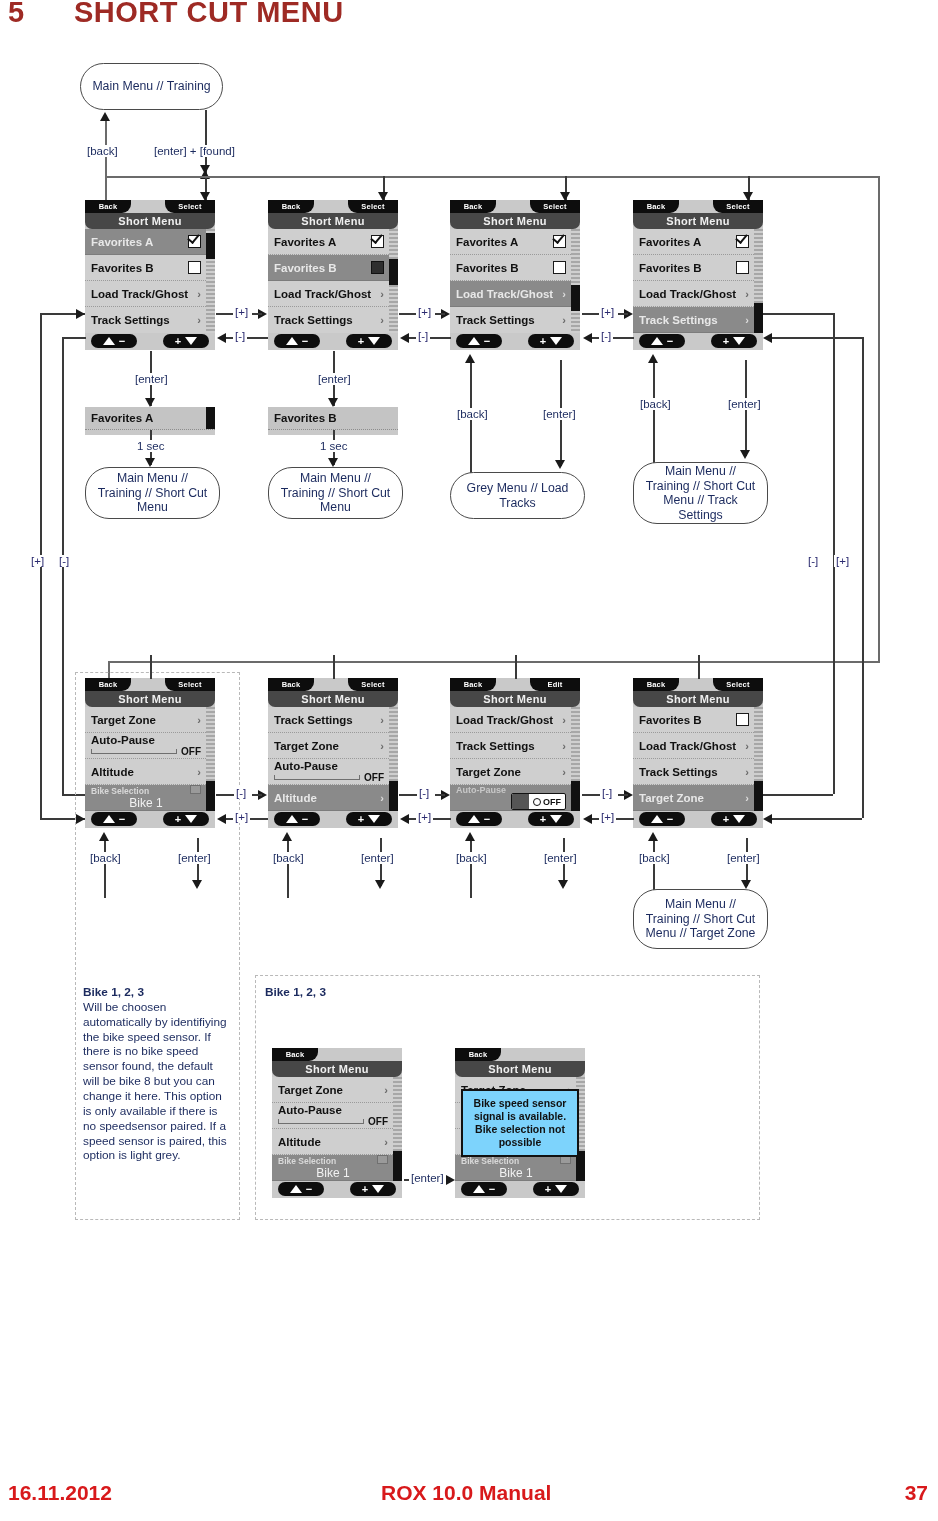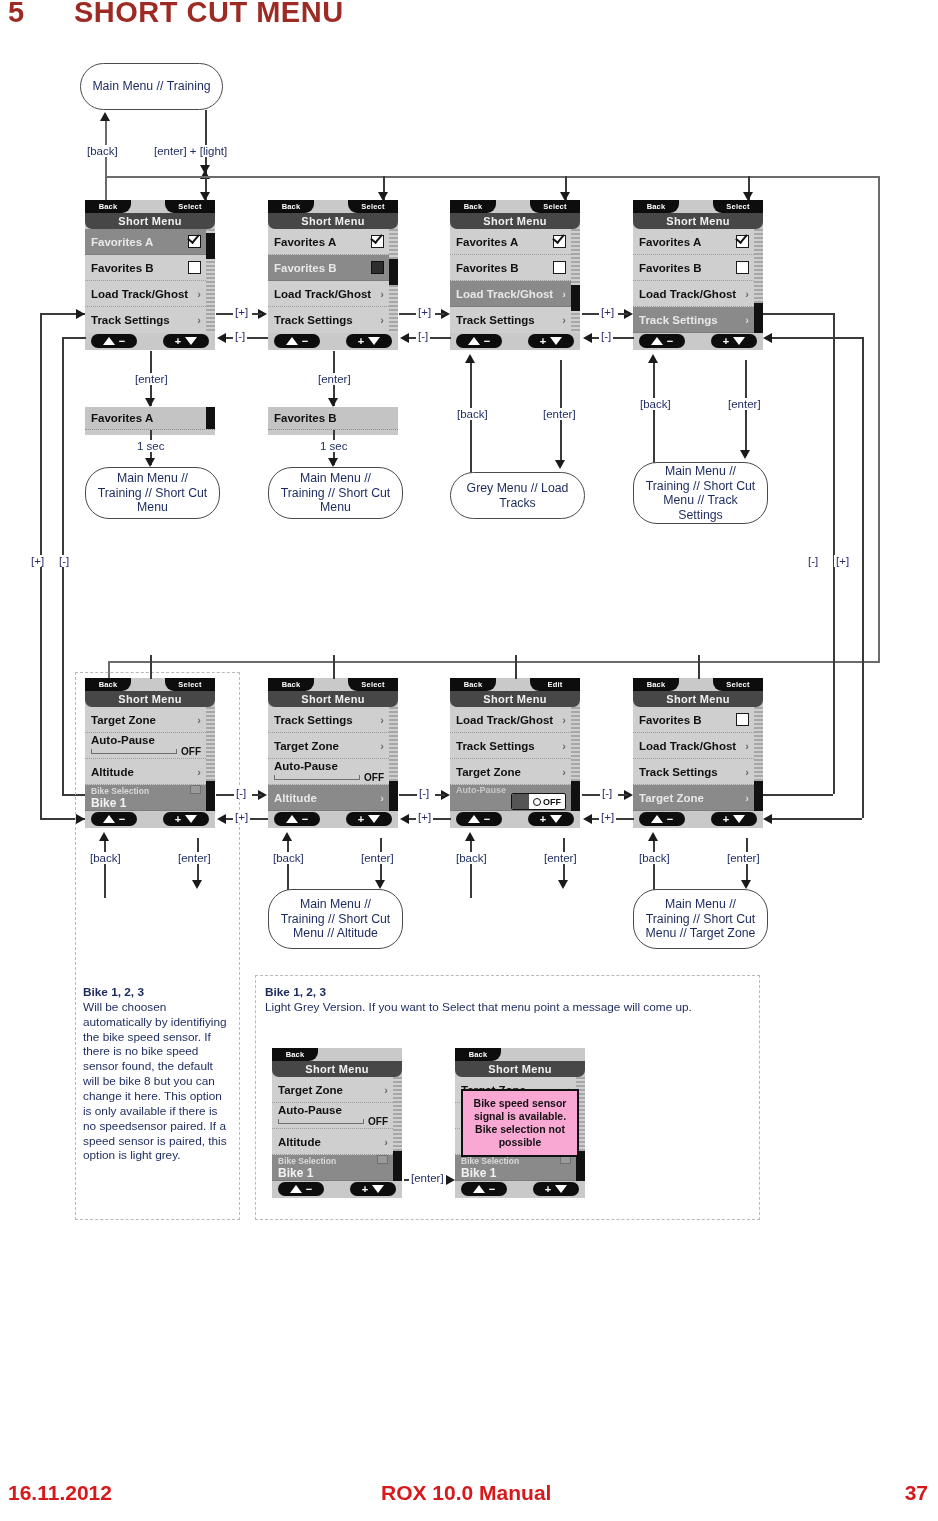--- a/index.html
+++ b/index.html
@@ -76,22 +76,22 @@
   
   .dev .row.val{flex-direction:column;align-items:stretch;justify-content:center;
     padding:0 5px 0 6px;height:26px;}
   .dev .row.val .vtop{font-size:11.5px;font-weight:bold;line-height:12px;}
   .dev .row.val .vbot{display:flex;align-items:center;justify-content:flex-end;
     font-size:10px;font-weight:bold;line-height:11px;}
   .dev .row.val .vbar{flex:1;height:4px;border:1px solid #6f6f6f;border-top:none;
     margin-right:4px;background:#cfcfcf;}
   .dev .row.sub{flex-direction:column;align-items:stretch;justify-content:center;}
   .dev .row.sub .stop{font-size:8.5px;font-weight:bold;line-height:11px;color:#d9d9d9;}
-  .dev .row.sub .sbot{display:flex;align-items:center;justify-content:flex-start;
-    font-size:12px;font-weight:bold;line-height:13px;color:#f2f2f2;}
+  .dev .row.sub .sbot{display:flex;align-items:center;justify-content:center;
+    font-size:12px;font-weight:normal;line-height:13px;color:#f2f2f2;}
   .dev .row.sub .sbar{flex:1;height:7px;border:1px solid #707070;margin-right:5px;
     background:#9a9a9a;}
   
   .dev .tgl{display:flex;align-items:center;justify-content:flex-end;}
   .dev .tglbox{display:flex;align-items:center;height:15px;border:1.4px solid #111;
     background:#fff;border-radius:2px;overflow:hidden;}
   .dev .tglbox .knob{width:17px;height:100%;background:#555;}
   .dev .tglbox .state{font-size:9px;font-weight:bold;color:#111;padding:0 4px;
     display:flex;align-items:center;gap:2px;}
   .dev .tglbox .state .o{width:6px;height:6px;border:1.3px solid #111;border-radius:50%;}
@@ -114,21 +114,21 @@
   
   .selrow{position:absolute;width:130px;height:28px;background:#c9c9c9;
     box-sizing:border-box;}
   .selrow .inner{height:22px;background:#c4c4c4;border-bottom:1px dotted #8d8d8d;
     display:flex;align-items:center;padding:0 6px;font-size:11.5px;font-weight:bold;
     color:#111;}
   .selrow .inner .txt{flex:1;}
   .selrow .tail{position:absolute;right:0;top:0;width:9px;height:22px;background:#111;}
 
   
-  .msgbox{position:absolute;border:2px solid #111;background:#f9a8d4;color:#111;
+  .msgbox{position:absolute;border:2px solid #111;background:#7dd3fc;color:#111;
     font-size:10.5px;font-weight:bold;text-align:center;line-height:1.25;
     display:flex;align-items:center;justify-content:center;padding:2px 2px;
     box-sizing:border-box;}
 
   
   .note{position:absolute;font-size:11.8px;color:#1b2a5e;line-height:1.26;}
   .note b{font-weight:bold;}
 </style>
 </head>
 <body>
@@ -143,21 +143,21 @@
 
   <div class="vline thin" style="left:105px;top:118px;height:83px;"></div>
   <div class="arrow-u" style="left:100px;top:112px;"></div>
   <div class="lbl" style="left:85px;top:145px;">[back]</div>
 
   <div class="vline" style="left:205px;top:110px;height:64px;"></div>
   <div class="arrow-d" style="left:200px;top:165px;"></div>
   <div class="arrow-u" style="left:200px;top:170px;"></div>
   <div class="vline" style="left:205px;top:176px;height:26px;"></div>
   <div class="arrow-d" style="left:200px;top:192px;"></div>
-  <div class="lbl" style="left:152px;top:145px;">[enter] + [light]</div>
+  <div class="lbl" style="left:152px;top:145px;">[enter] + [found]</div>
 
   <div class="hline thin" style="left:105px;top:176px;width:775px;"></div>
   <div class="vline" style="left:383px;top:176px;height:25px;"></div>
   <div class="arrow-d" style="left:378px;top:192px;"></div>
   <div class="vline" style="left:565px;top:176px;height:25px;"></div>
   <div class="arrow-d" style="left:560px;top:192px;"></div>
   <div class="vline" style="left:748px;top:176px;height:25px;"></div>
   <div class="arrow-d" style="left:743px;top:192px;"></div>
   <div class="vline thin" style="left:878px;top:176px;height:487px;"></div>
   <div class="hline thin" style="left:108px;top:661px;width:772px;"></div>
@@ -628,21 +628,20 @@
   <div class="vline" style="left:197px;top:838px;height:48px;"></div>
   <div class="arrow-d" style="left:192px;top:880px;"></div>
   <div class="lbl" style="left:176px;top:852px;">[enter]</div>
 
   <div class="vline" style="left:287px;top:838px;height:60px;"></div>
   <div class="arrow-u" style="left:282px;top:832px;"></div>
   <div class="lbl" style="left:271px;top:852px;">[back]</div>
   <div class="vline" style="left:380px;top:838px;height:48px;"></div>
   <div class="arrow-d" style="left:375px;top:880px;"></div>
   <div class="lbl" style="left:359px;top:852px;">[enter]</div>
-  <div class="bubble" style="left:268px;top:889px;width:135px;height:60px;">Main Menu // Training // Short Cut Menu // Altitude</div>
 
   <div class="vline" style="left:470px;top:838px;height:60px;"></div>
   <div class="arrow-u" style="left:465px;top:832px;"></div>
   <div class="lbl" style="left:454px;top:852px;">[back]</div>
   <div class="vline" style="left:563px;top:838px;height:48px;"></div>
   <div class="arrow-d" style="left:558px;top:880px;"></div>
   <div class="lbl" style="left:542px;top:852px;">[enter]</div>
 
   <div class="vline" style="left:653px;top:838px;height:60px;"></div>
   <div class="arrow-u" style="left:648px;top:832px;"></div>
@@ -651,21 +650,20 @@
   <div class="arrow-d" style="left:741px;top:880px;"></div>
   <div class="lbl" style="left:725px;top:852px;">[enter]</div>
   <div class="bubble" style="left:633px;top:889px;width:135px;height:60px;">Main Menu // Training // Short Cut Menu // Target Zone</div>
 
   <div class="note" style="left:83px;top:985px;width:148px;">
     <b>Bike 1, 2, 3</b><br>
     <span>Will be choosen automatically by identifiying the bike speed sensor. If there is no bike speed sensor found, the default will be bike 8 but you can change it here. This option is only available if there is no speedsensor paired. If a speed sensor is paired, this option is light grey.</span>
   </div>
   <div class="note" style="left:265px;top:985px;width:490px;">
     <b>Bike 1, 2, 3</b><br>
-    <span>Light Grey Version. If you want to Select that menu point a message will come up.</span>
   </div>
 
   <div class="dev" style="left:272px;top:1048px;">
       <div class="softbar">
         <div class="soft l">Back</div>
       </div>
       <div class="title">Short Menu</div>
       <div class="body">
         <div class="rows">
           <div class="row">

